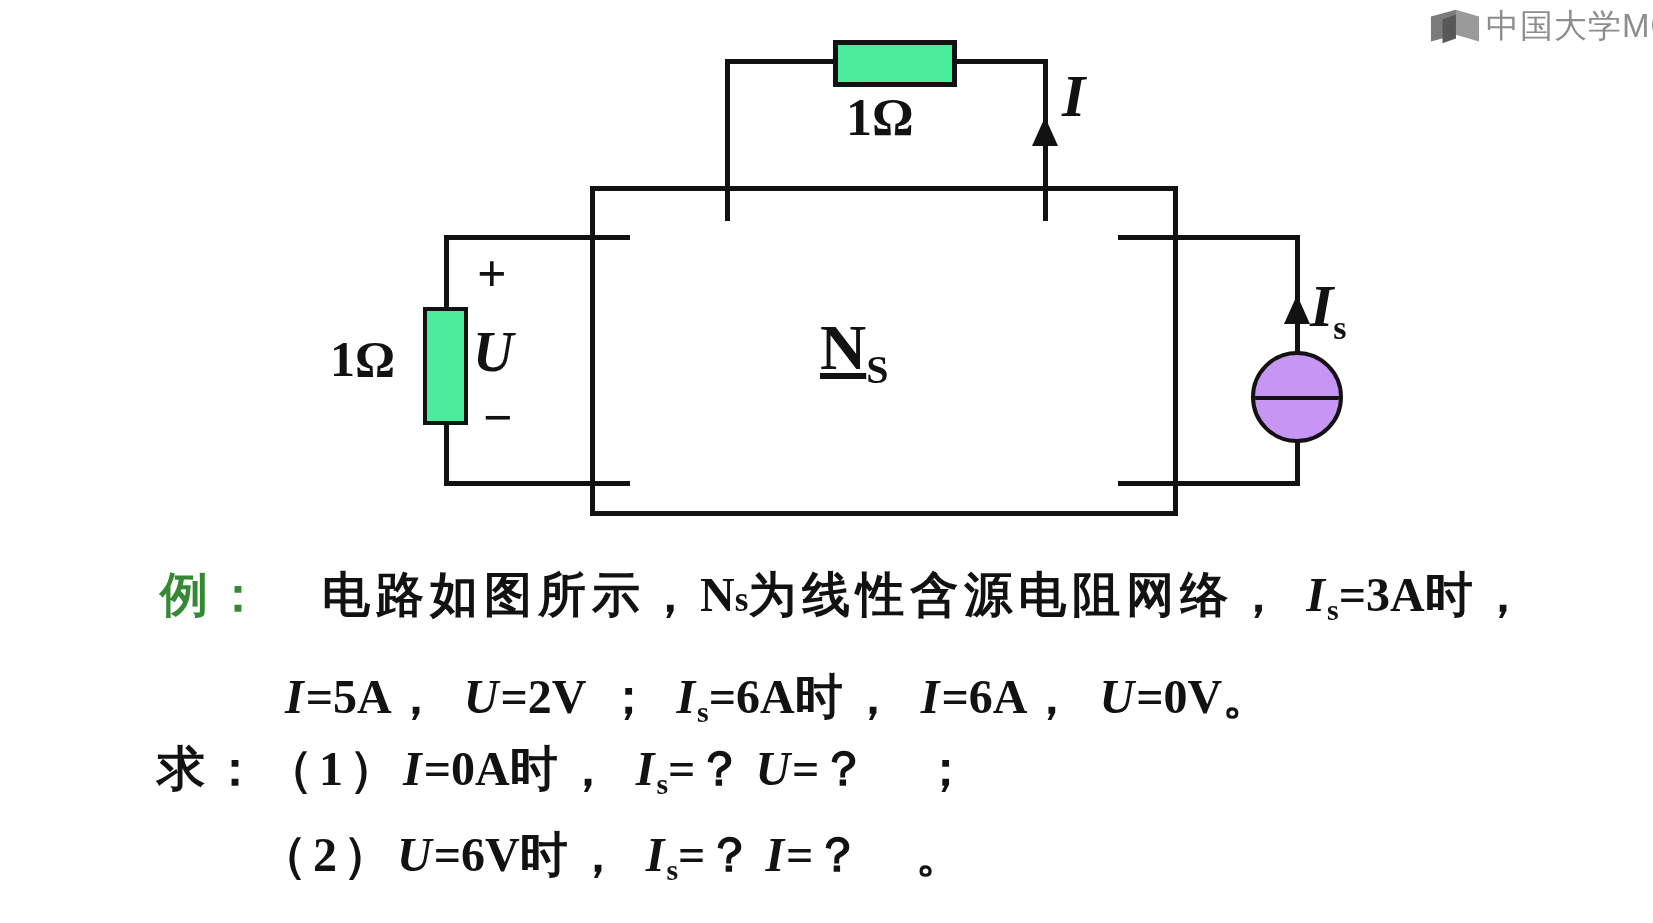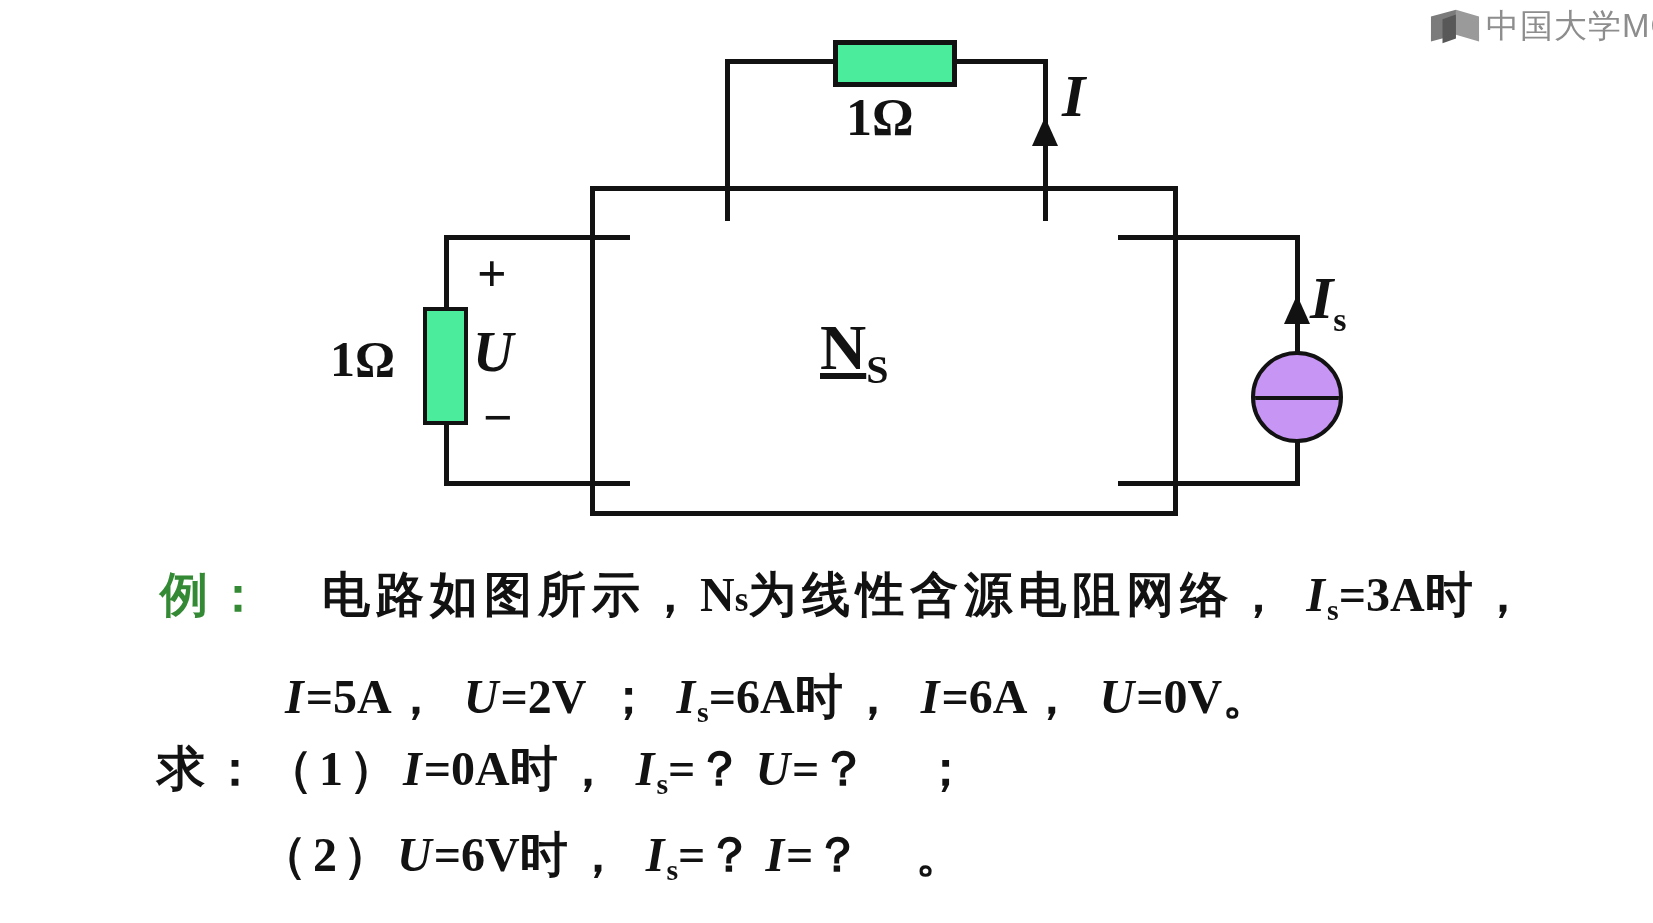--- a/index.html
+++ b/index.html
@@ -25,21 +25,21 @@
   
   .lbl { position:absolute; font-weight:700; line-height:1; }
   .lbl-ohm-top   { left:846px; top:92px;  font-size:52px; }
   .lbl-i-top     { left:1062px; top:66px; font-size:60px; font-style:italic; }
   .lbl-ohm-left  { left:330px; top:334px; font-size:50px; }
   .lbl-plus      { left:477px; top:248px; font-size:52px; }
   .lbl-u         { left:473px; top:324px; font-size:56px; font-style:italic; }
   .lbl-minus     { left:483px; top:392px; font-size:52px; }
   .lbl-ns        { left:820px; top:316px; font-size:64px;text-decoration:underline; }
   .lbl-ns sub    { font-size:40px; font-style:normal; }
-  .lbl-is        { left:1310px; top:268px; font-size:60px; font-style:italic; }
+  .lbl-is        { left:1310px; top:276px; font-size:60px; font-style:italic; }
   .lbl-is sub    { font-size:34px; font-style:normal; }
   
   .pline { position:absolute; font-size:48px; line-height:1.2; white-space:pre;font-family:Liberation Serif, serif; }
   #pl0 { left:160px; top:566px; }
   #pl1 { left:285px; top:668px; }
   #pl2 { left:157px; top:740px;text-align:center; }
   #pl3 { left:259px; top:826px;text-align:right; }
   .seg-cn  { font-weight:600; letter-spacing:6px; }
   .seg-g   { font-weight:700; letter-spacing:6px; }
   .seg-b   { font-weight:700; }

